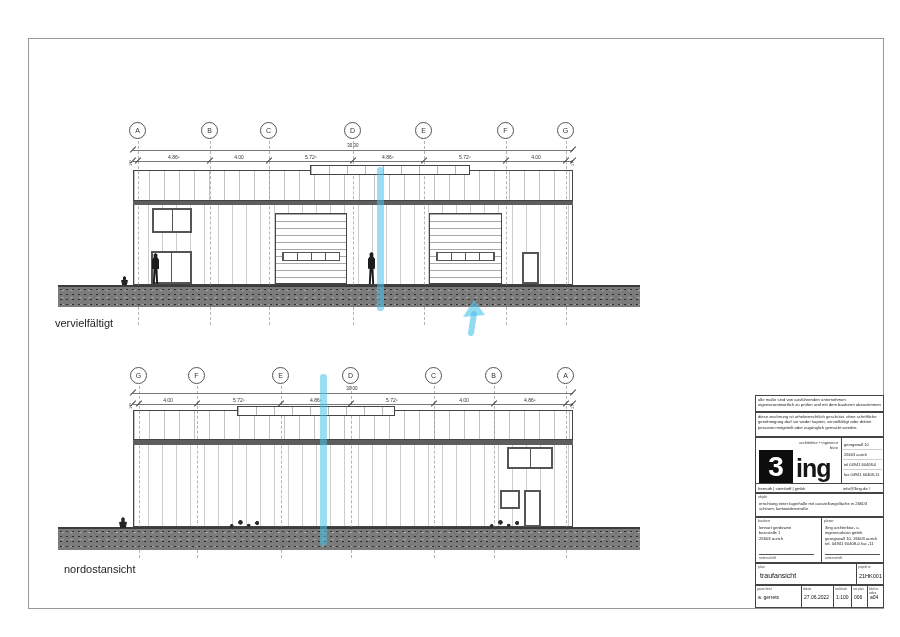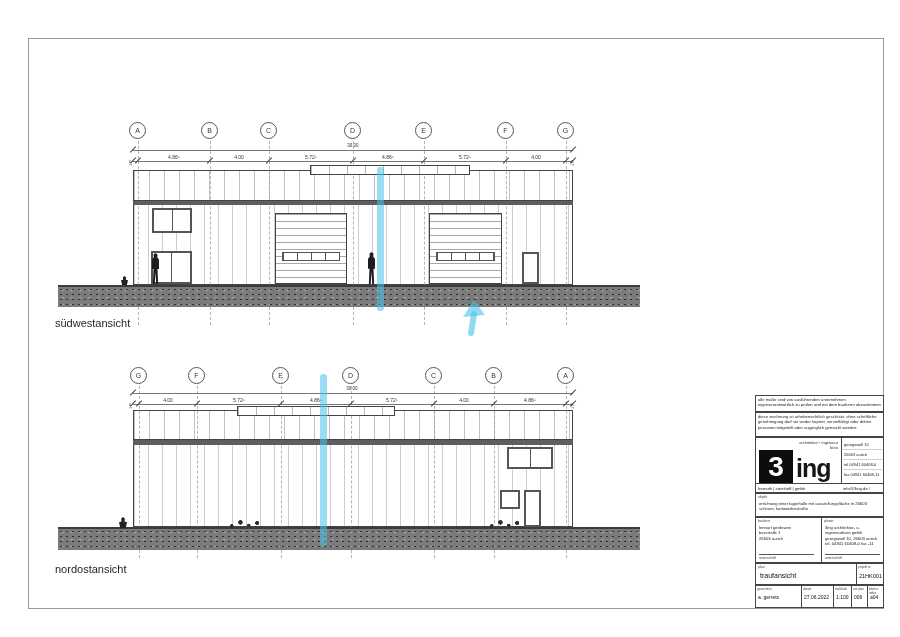--- a/index.html
+++ b/index.html
@@ -157,21 +157,21 @@
     <div class="abs person" style="left:150px;top:253px;width:11px;height:31px"></div>
     <div class="abs person" style="left:366px;top:252px;width:11px;height:32px"></div>
     <div class="abs fig" style="left:121px;top:276px;width:7px;height:9px"></div>
     <div class="abs ground" style="left:58px;top:285px;width:582px;height:22px"></div>
 
     <div class="abs hline" style="left:377px;top:167px;width:7px;height:144px"></div>
     <svg class="abs" style="left:448px;top:298px;z-index:6" width="52" height="38" viewBox="0 0 52 38">
       <path d="M23 35 L26 16" stroke="#49c3ea" stroke-width="6" stroke-linecap="round" opacity="0.6"></path>
       <polygon points="26,2 15,19 37,17" fill="#49c3ea" opacity="0.6"></polygon>
     </svg>
-    <div class="abs viewlabel" style="left:55px;top:317px">südwestansicht</div>
+    <div class="abs viewlabel" style="left:55px;top:317px">vervielfältigt</div>
   </div>
 
   <div>
     <div class="abs bubble" style="left:130px;top:367px">
         <span>G</span>
       </div>
     <div class="abs bubble" style="left:188px;top:367px">
         <span>F</span>
       </div>
     <div class="abs bubble" style="left:272px;top:367px">
@@ -229,21 +229,21 @@
       </div>
     <div class="abs win" style="left:500px;top:490px;width:20px;height:19px">
         <span></span>
       </div>
     <div class="abs door" style="left:524px;top:490px;width:17px;height:37px"></div>
     <div class="abs bush" style="left:226px;top:517px;width:38px;height:12px"></div>
     <div class="abs bush" style="left:486px;top:517px;width:38px;height:12px"></div>
     <div class="abs fig" style="left:119px;top:517px;width:8px;height:11px"></div>
     <div class="abs ground" style="left:58px;top:527px;width:582px;height:23px"></div>
     <div class="abs hline" style="left:320px;top:374px;width:7px;height:172px"></div>
-    <div class="abs viewlabel" style="left:55px;top:563px">nordostansicht</div>
+    <div class="abs viewlabel" style="left:64px;top:563px">nordostansicht</div>
   </div>
 
   <div>
     <div class="abs tb" style="left:755px;top:395px;width:129px;height:17px;padding:1px 2px">
       <div class="tiny">alle maße sind von ausführenden unternehmen eigenverantwortlich zu prüfen und mit dem bauherrn abzustimmen</div>
     </div>
     <div class="abs tb" style="left:755px;top:412px;width:129px;height:25px;padding:1px 2px">
       <div class="tiny">diese zeichnung ist urheberrechtlich geschützt. ohne schriftliche genehmigung darf sie weder kopiert, vervielfältigt oder dritten personen mitgeteilt oder zugänglich gemacht werden.</div>
     </div>
     <div class="abs tb" style="left:755px;top:437px;width:129px;height:56px">

